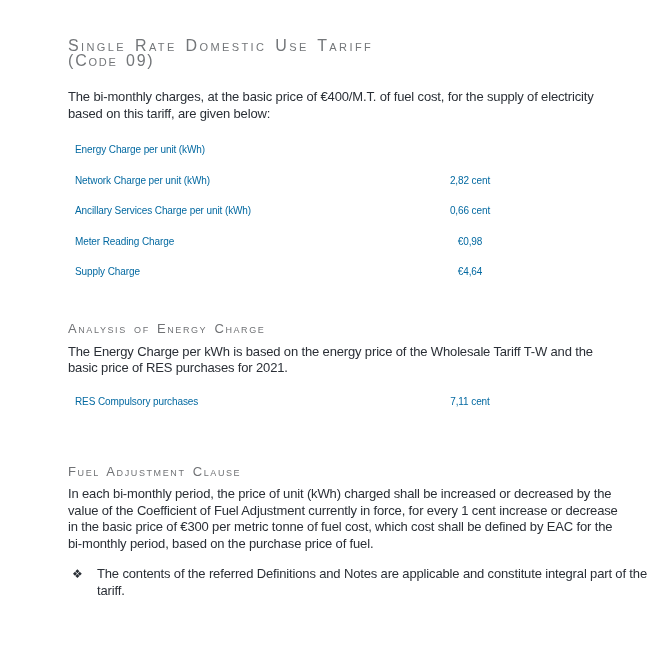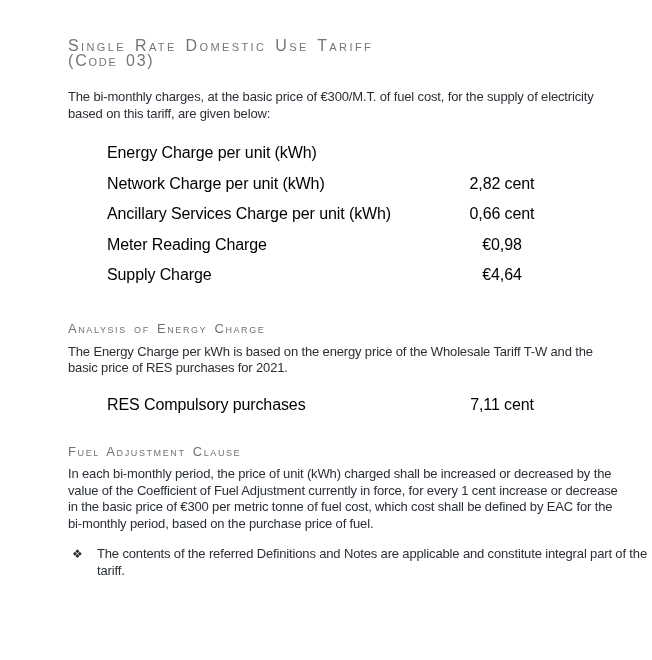--- a/index.html
+++ b/index.html
@@ -54,45 +54,44 @@
     width: 550px;
   }
 
   .intro { margin-top: 21px; }
 
   
   .charge-table { margin-top: 22px; }
   .charge-row {
     position: relative;
     height: 30.5px;
-    font-size: 16px;
+    font-size: 10px;
     letter-spacing: -0.1px;
-    color: #000000;
-    margin-left: 32px;
+    color: #0369a1;
   }
   .charge-row .label {
     position: absolute;
     left: 7px;
     top: 0;
     white-space: nowrap;
   }
   .charge-row .value {
     position: absolute;
     left: 330px;
     top: 0;
     width: 144px;
     text-align: center;
     white-space: nowrap;
   }
 
   .heading-analysis { margin-top: 25px; }
   .para-analysis    { margin-top: 8px; }
   .table-analysis   { margin-top: 19px; }
 
-  .heading-fuel { margin-top: 19px; }
+  .heading-fuel { margin-top: 39px; }
   .para-fuel    { margin-top: 7px; }
 
   
   .note {
     margin-top: 14px;
     display: flex;
     width: 588px;
   }
   .note .bullet {
     flex: 0 0 auto;
@@ -111,24 +110,24 @@
     color: #2a2f36;
   }
 </style>
 </head>
 <body>
 
 <div class="page">
 
   <div class="doc-title">
     <div class="line1">Single Rate Domestic Use Tariff</div>
-    <div class="line2">(Code 03)</div>
+    <div class="line2">(Code 09)</div>
   </div>
 
-  <p class="para intro">The bi-monthly charges, at the basic price of €300/M.T. of fuel cost, for the supply of electricity based on this tariff, are given below:</p>
+  <p class="para intro">The bi-monthly charges, at the basic price of €400/M.T. of fuel cost, for the supply of electricity based on this tariff, are given below:</p>
 
   <div class="charge-table">
     <div class="charge-row">
       <span class="label">Energy Charge per unit (kWh)</span>
     </div>
     <div class="charge-row">
       <span class="label">Network Charge per unit (kWh)</span>
       <span class="value">2,82 cent</span>
     </div>
     <div class="charge-row">

